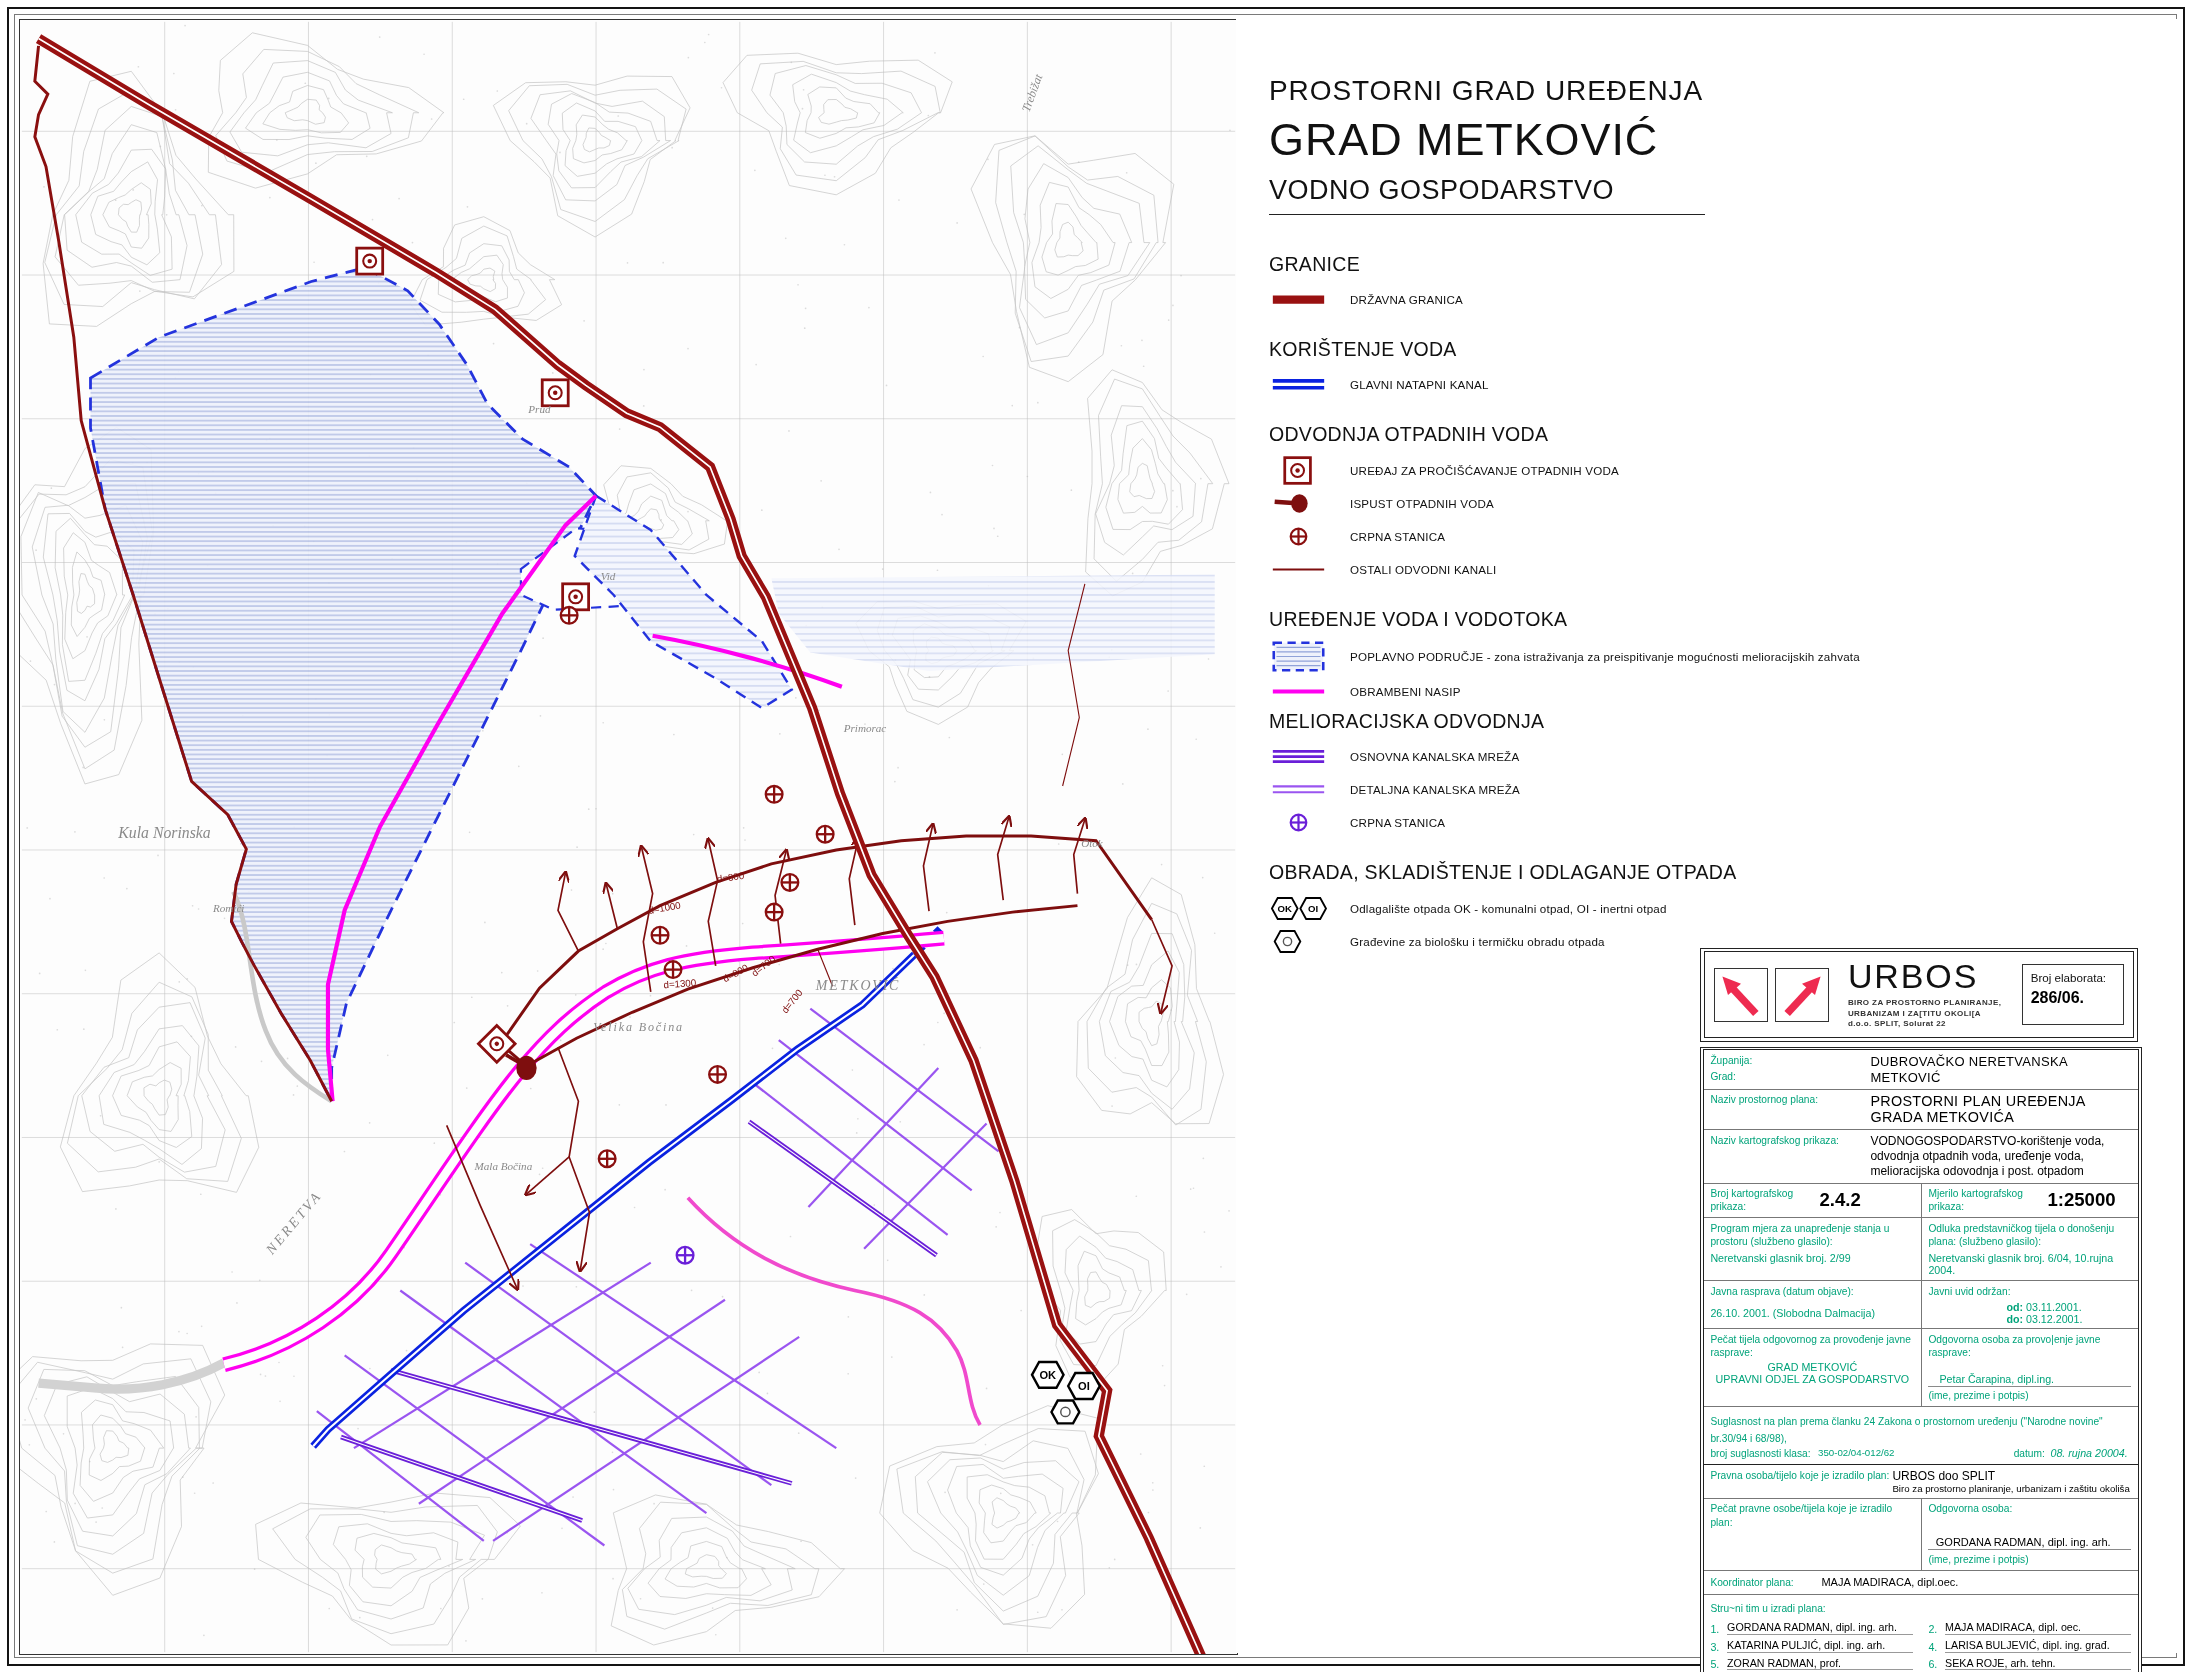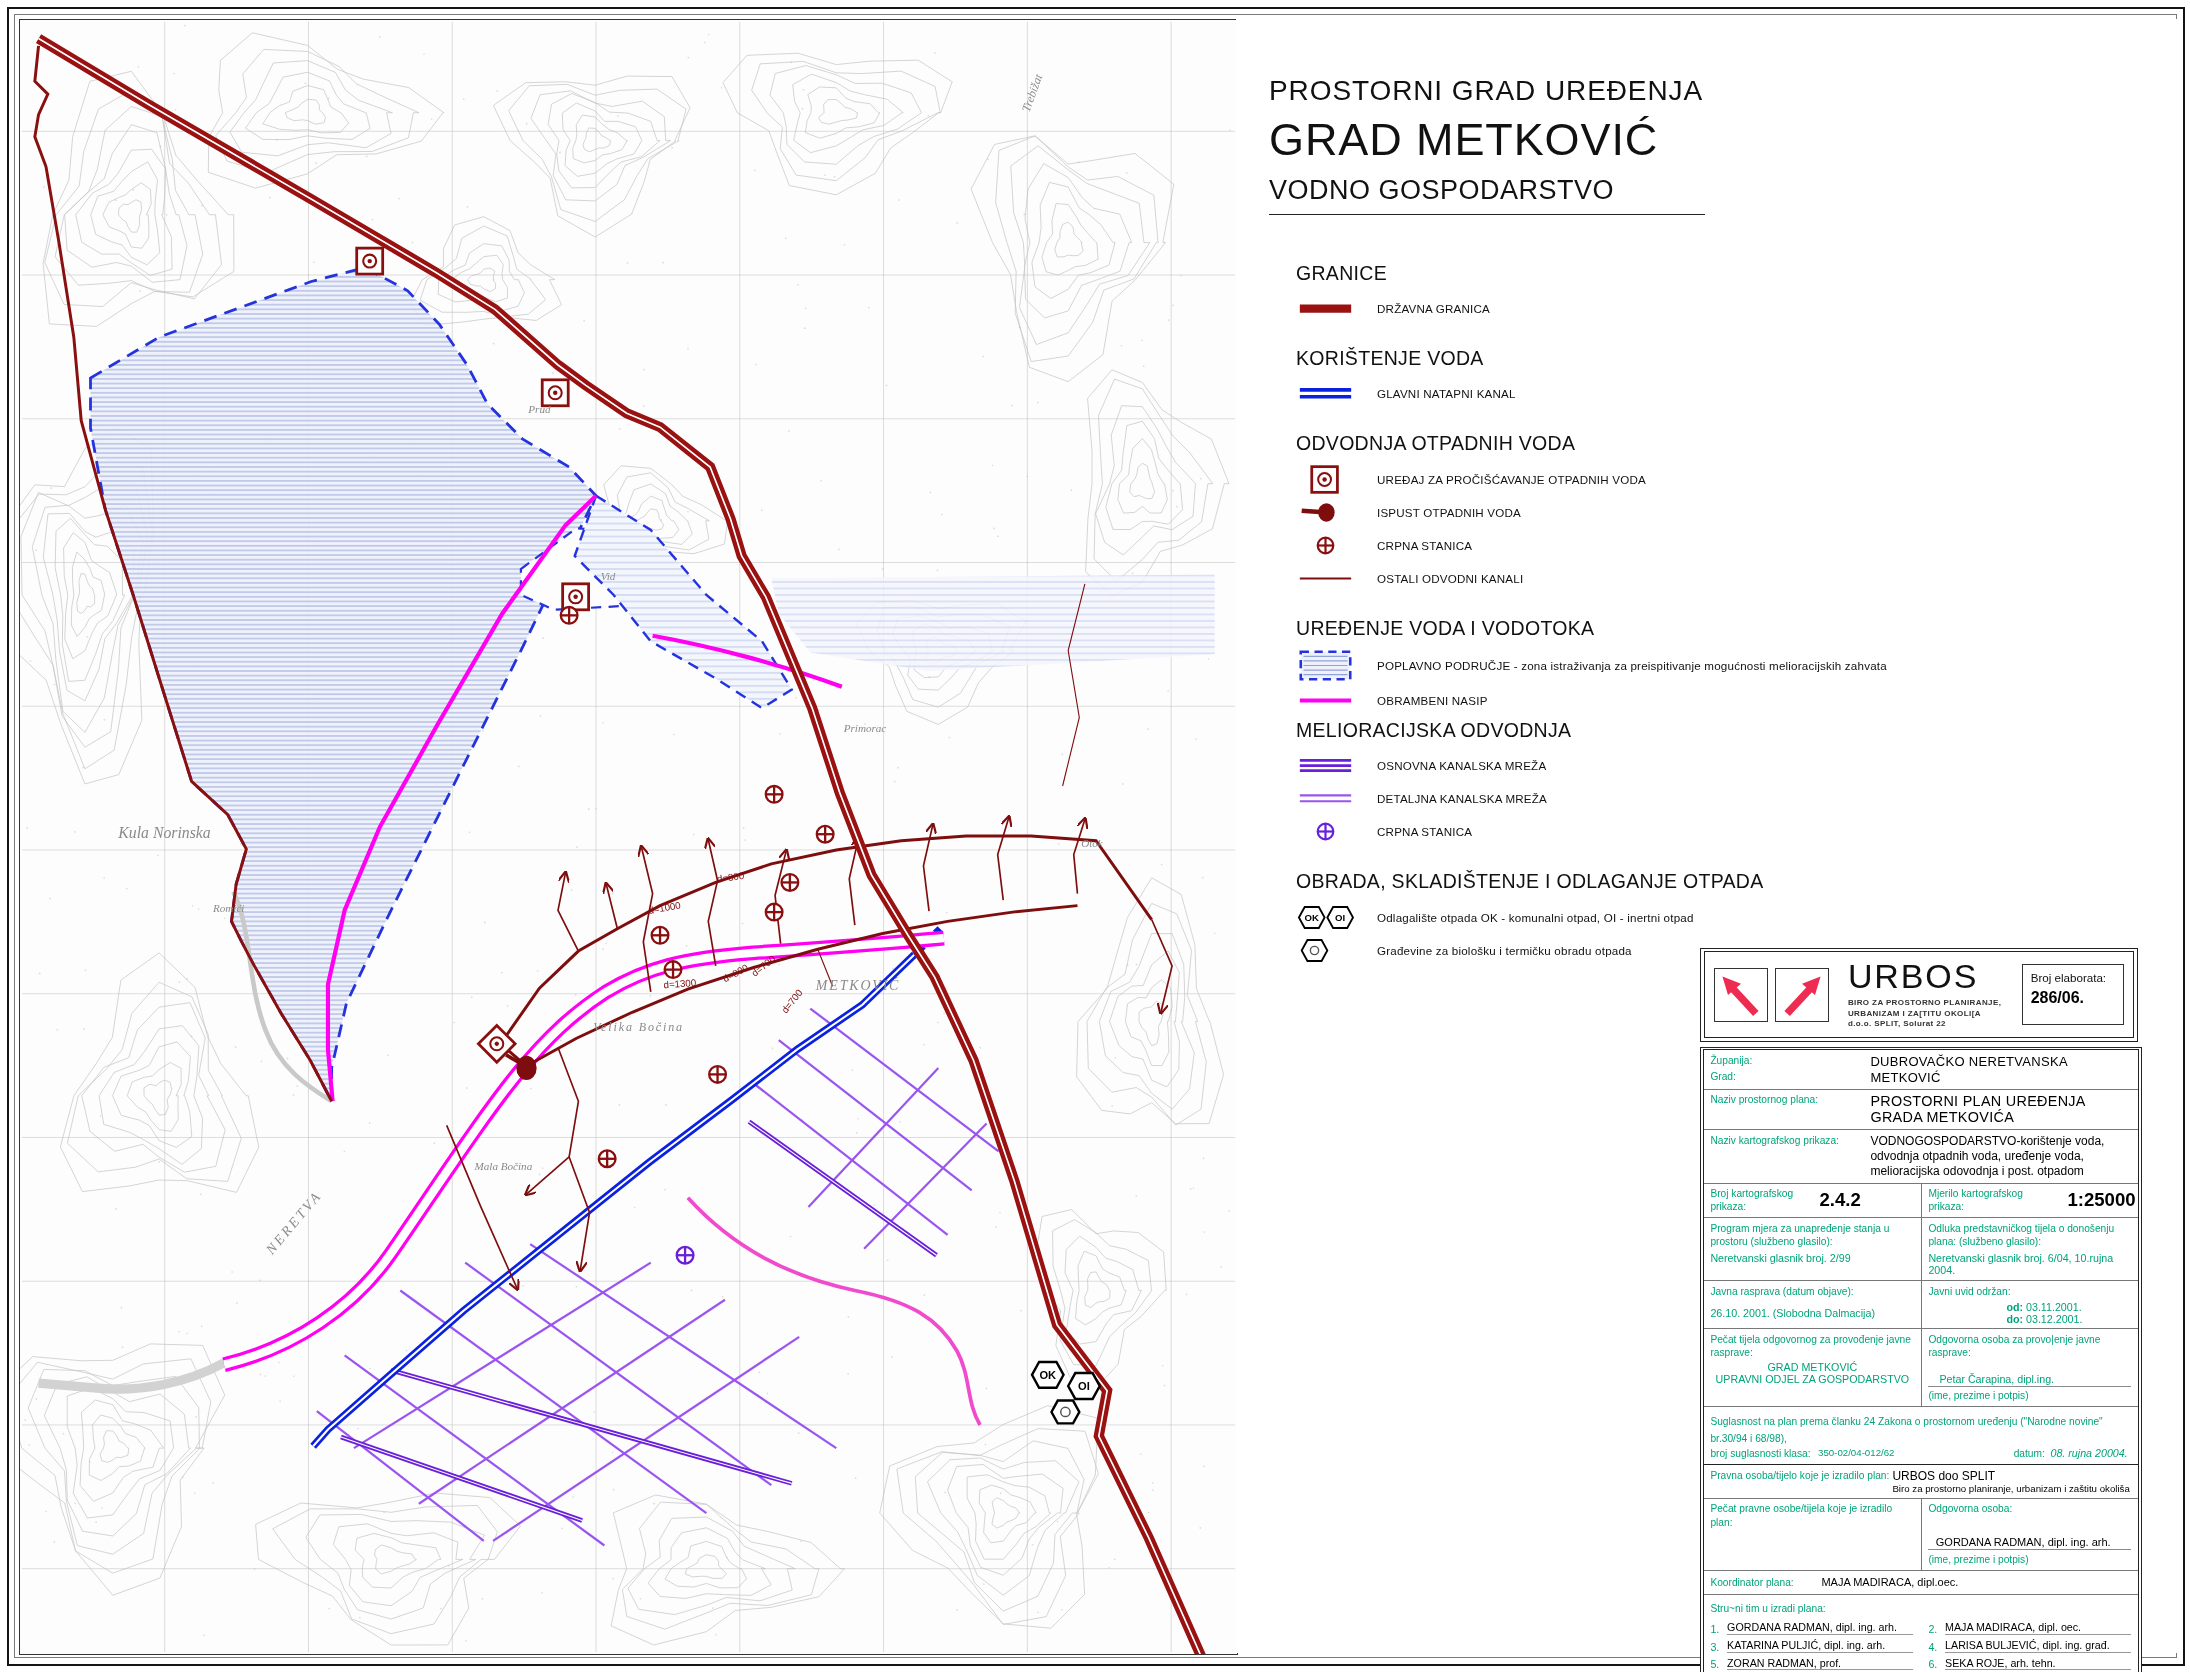--- a/index.html
+++ b/index.html
@@ -7,21 +7,21 @@
   .frame-outer{position:absolute;inset:6.5px;border:2.8px solid #141414;pointer-events:none;}
   .frame-inner{position:absolute;inset:14px;border:0.9px solid #7a7a7a;pointer-events:none;}
   #map-svg{position:absolute;left:18.6px;top:18.6px;width:1217px;height:1634px;background:#fdfdfd;border:0.9px solid #333;}
   .panel{position:absolute;left:1236px;top:18.6px;width:941px;height:1634px;background:#fff;}
   
   .title-block{position:absolute;left:33px;top:56px;color:#111;}
   .t1{font-size:28px;letter-spacing:0.9px;}
   .t2{font-size:45px;letter-spacing:0.9px;margin-top:7.4px;}
   .t3{font-size:27px;letter-spacing:0.5px;margin-top:9.3px;padding-bottom:7.4px;border-bottom:1.9px solid #222;width:436px;}
   
-  #legend-sections{position:absolute;left:33px;top:221px;width:612px;margin-left:27px;}
+  #legend-sections{position:absolute;left:33px;top:212px;width:612px;}
   .lg-h{font-size:19.5px;color:#111;letter-spacing:0.3px;margin:22px 0 7.4px 0;}
   .lg-h.tight{margin-top:1.9px;}
   .lg-row{display:flex;align-items:center;min-height:29px;}
   .lg-row.tall{min-height:37px;}
   .lg-ico{width:59px;flex:0 0 59px;display:flex;align-items:center;justify-content:center;}
   .lg-lab{margin-left:22px;font-size:11.6px;color:#111;letter-spacing:0.2px;}
   
   .urbos{position:absolute;left:464px;top:929px;width:430px;border:1.9px solid #222;padding:2.8px;background:#fff;}
   .urbos-in{border:0.9px solid #222;display:flex;align-items:center;padding:7.4px 9.3px;height:70px;}
   .arrow-sq{width:52px;height:52px;border:1.9px solid #333;margin-right:7.4px;flex:0 0 52px;}
@@ -32,21 +32,21 @@
   .broj-l{font-size:11.6px;color:#111;}
   .broj-v{font-size:16px;font-weight:bold;color:#000;margin-top:5.6px;}
   
   .tbl-outer{position:absolute;left:464px;top:1028px;width:436px;border:1.9px solid #222;padding:1.9px;background:#fff;}
   .tbl-inner{border:0.9px solid #222;}
   .tr{display:flex;border-bottom:0.9px solid #777;position:relative;box-sizing:border-box;}
   .tr.thick{border-bottom:1.9px solid #222;}
   .tr:last-child{border-bottom:none;}
   .cell{padding:3.7px 6.5px;box-sizing:border-box;}
   .split>.cell{width:50%;}
-  .split>.cell+.cell{border-left:0.9px solid #777;gap:20px;}
+  .split>.cell+.cell{border-left:0.9px solid #777;}
   .lbl{color:var(--tl);font-size:10.2px;line-height:1.3;}
   .tv{color:var(--tl);font-size:10.7px;}
   .bv{color:#000;}
   .pair{display:flex;}
   .pair .lbl{width:160px;flex:0 0 160px;}
   .r1v{font-size:13px;letter-spacing:0.3px;}
   .r2v{font-size:14.4px;letter-spacing:0.3px;}
   .r3v{font-size:12px;line-height:1.25;}
   .bigv{font-size:18.6px;font-weight:bold;}
   .sig{border-bottom:0.9px solid #8a8a8a;min-height:13px;}

